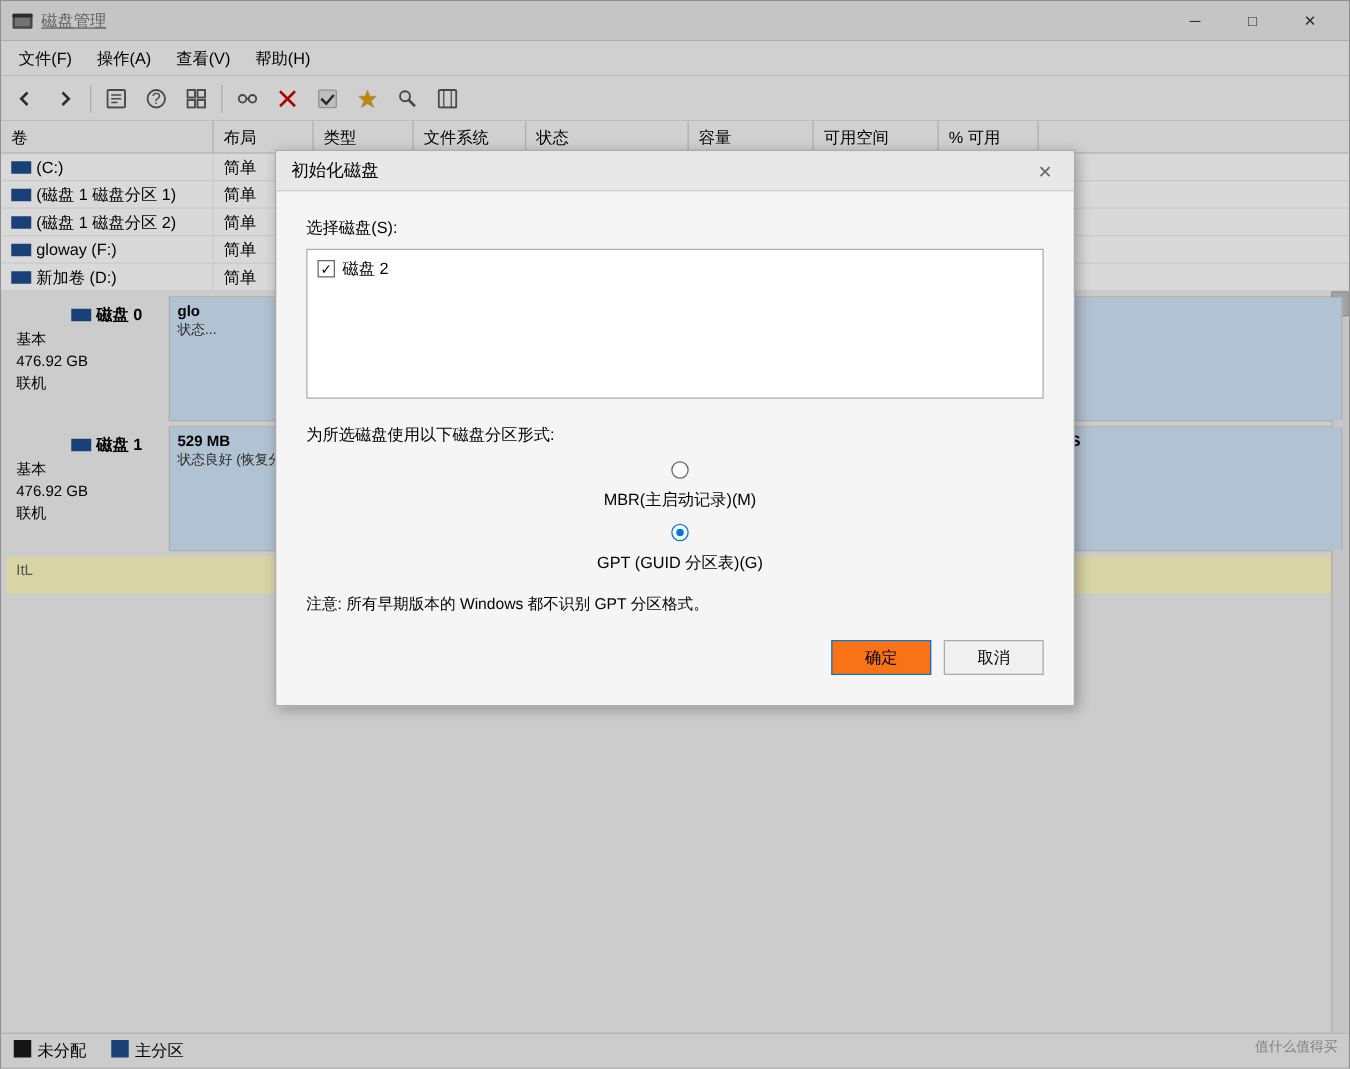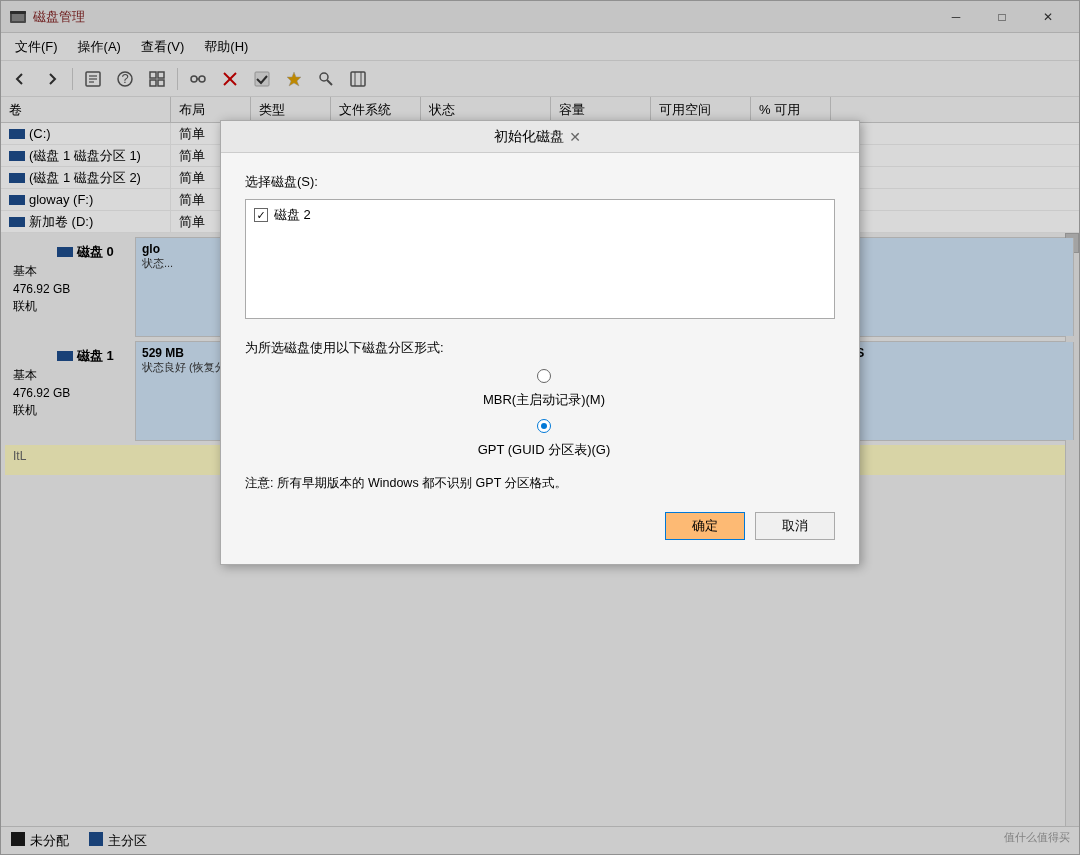--- a/index.html
+++ b/index.html
@@ -28,21 +28,22 @@
     .title-bar-icon {
       width: 18px;
       height: 18px;
       margin-right: 6px;
       background: #555;
       display: inline-block;
     }
     .title-bar-text {
       flex: 1;
       font-size: 13px;
-      color: #7f1d1d;
+      color: #737373;
+      text-decoration: underline;
     }
     .title-bar-controls {
       display: flex;
       gap: 0;
     }
     .title-btn {
       width: 46px;
       height: 32px;
       display: flex;
       align-items: center;
@@ -227,21 +228,21 @@
       width: 640px;
       margin-top: 120px;
     }
     .dialog-titlebar {
       background: #e8e8e8;
       height: 32px;
       display: flex;
       align-items: center;
       padding: 0 12px;
       border-bottom: 1px solid #ccc;
-      justify-content: center;
+      justify-content: space-between;
     }
     .dialog-title { font-size: 14px; font-weight: normal; }
     .dialog-close {
       width: 22px;
       height: 22px;
       display: flex;
       align-items: center;
       justify-content: center;
       cursor: pointer;
       font-size: 14px;
@@ -316,21 +317,21 @@
       border: 1px solid #aaa;
       background: #f0f0f0;
       cursor: pointer;
       font-size: 13px;
       display: flex;
       align-items: center;
       justify-content: center;
     }
     .btn-primary {
       border-color: #0078d7;
-      background: #fdba74;
+      background: #f97316;
       color: #000;
     }
 
     
     .col-vol { width: 170px; }
     .col-layout { width: 80px; }
     .col-type { width: 80px; }
     .col-fs { width: 90px; }
     .col-status { width: 130px; }
     .col-cap { width: 100px; }

